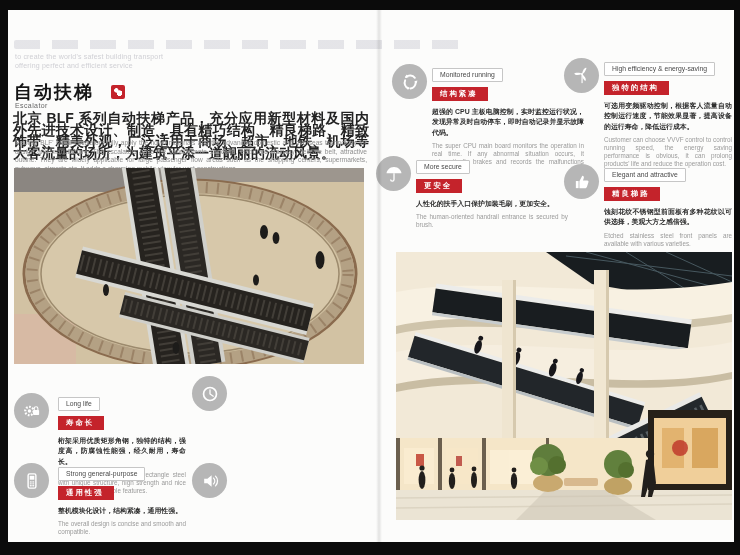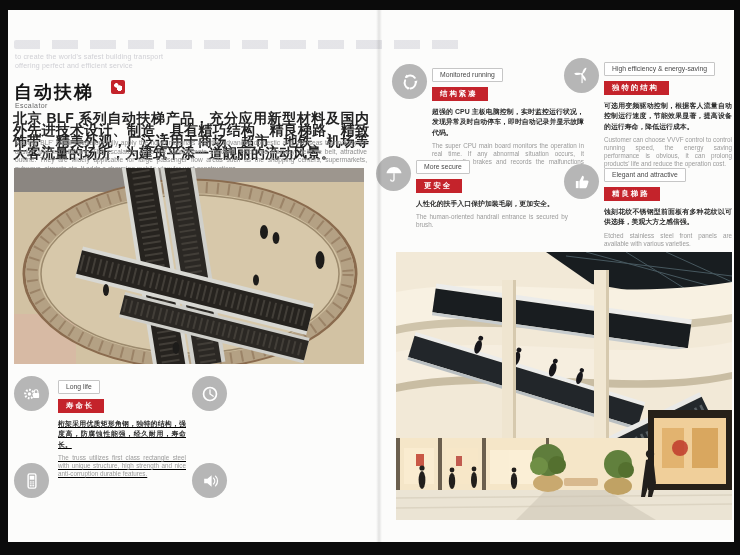--- a/index.html
+++ b/index.html
@@ -16,21 +16,21 @@
     position:absolute;left:368px;top:0;width:6px;height:532px;
     background:linear-gradient(to right,rgba(0,0,0,0),rgba(0,0,0,.10),rgba(0,0,0,0));
   }
   
   .headline-remnant{
     position:absolute;left:6px;top:30px;width:452px;height:9px;
     background:repeating-linear-gradient(to right,#e2e2e6 0 26px,transparent 26px 38px);
     border-radius:2px;opacity:.9;
   }
   .tagline{position:absolute;left:7px;color:#cfcfd4;font-size:7px;line-height:9px;letter-spacing:.2px;}
-  .title-row{position:absolute;left:6px;top:70px;display:flex;gap:17px;}
+  .title-row{position:absolute;left:6px;top:70px;display:flex;align-items:center;gap:17px;}
   .title-cn{font-size:18px;font-weight:bold;color:#151515;letter-spacing:2px;}
   .brand-badge{
     width:14px;height:14px;background:#c4232b;border-radius:2px;position:relative;flex:0 0 auto;
   }
   .brand-badge::after{
     content:"";position:absolute;left:3px;top:3px;width:8px;height:8px;
     background:
       radial-gradient(circle at 30% 30%, #fff 0 2px, transparent 2.4px),
       radial-gradient(circle at 70% 65%, #fff 0 2.6px, transparent 3px);
   }
@@ -60,21 +60,21 @@
     font-size:6.8px;line-height:8px;padding:2px 7px 2px 7px;border-radius:1px;
   }
   .red-box{
     display:inline-block;background:#c4232b;color:#fff;font-weight:bold;
     font-size:7.4px;line-height:9px;padding:2.5px 10px 2.5px 8px;margin-top:3px;letter-spacing:2px;
   }
   .body-cn{font-size:6.9px;line-height:10.5px;color:#2e2e2e;font-weight:bold;margin-top:6px;text-align:justify;}
   .body-en{font-size:6.3px;line-height:8px;color:#9a9a9a;margin-top:4px;text-align:justify;}
 
   
-  #feat-l0{left:6px;  top:365px;width:172px;text-decoration:underline;}
+  #feat-l0{left:6px;  top:382px;width:172px;}
   #feat-l1{left:184px;top:365px;width:178px;}
   #feat-l2{left:6px;  top:452px;width:172px;}
   #feat-l3{left:184px;top:452px;width:178px;}
   
   #feat-r0{left:384px;top:53px; width:192px;}
   #feat-r0 .fbody,#feat-r2 .fbody{margin-left:40px;}
   #feat-r2{left:368px;top:145px;width:192px;}
   #feat-r1{left:556px;top:47px; width:168px;}
   #feat-r3{left:556px;top:153px;width:168px;}
   #feat-r1 .fbody,#feat-r3 .fbody{margin-left:40px;}
@@ -175,20 +175,26 @@
             <circle cx="19.4" cy="18.4" r="1.1"></circle>
           <circle cx="14.6" cy="21.4" r="1.1"></circle>
             <circle cx="17" cy="21.4" r="1.1"></circle>
             <circle cx="19.4" cy="21.4" r="1.1"></circle>
           <circle cx="14.6" cy="24.4" r="1.1"></circle>
             <circle cx="17" cy="24.4" r="1.1"></circle>
             <circle cx="19.4" cy="24.4" r="1.1"></circle>
         </g>
       </svg>
     </span>
+    <div class="fbody">
+      <span class="label-box">Strong general-purpose</span><br>
+      <span class="red-box">通用性强</span>
+      <div class="body-cn">整机模块化设计，结构紧凑，通用性强。</div>
+      <div class="body-en">The overall design is concise and smooth and compatible.</div>
+    </div>
   </div>
 
   <div class="feature" id="feat-l3">
     <span class="ficon">
       <svg width="22" height="22" viewBox="0 0 34 34">
         <path d="M8 13.5h5l6.5-5.5v18L13 20.5H8z" fill="#fff"></path>
         <path d="M22.5 12.5a6.5 6.5 0 0 1 0 9" fill="none" stroke="#fff" stroke-width="2" stroke-linecap="round"></path>
         <path d="M25.5 9.5a10.5 10.5 0 0 1 0 15" fill="none" stroke="#fff" stroke-width="2" stroke-linecap="round"></path>
       </svg>
     </span>

